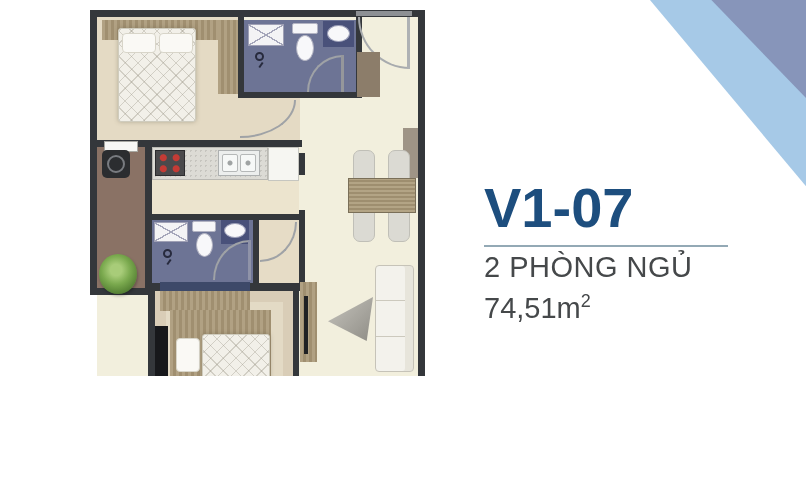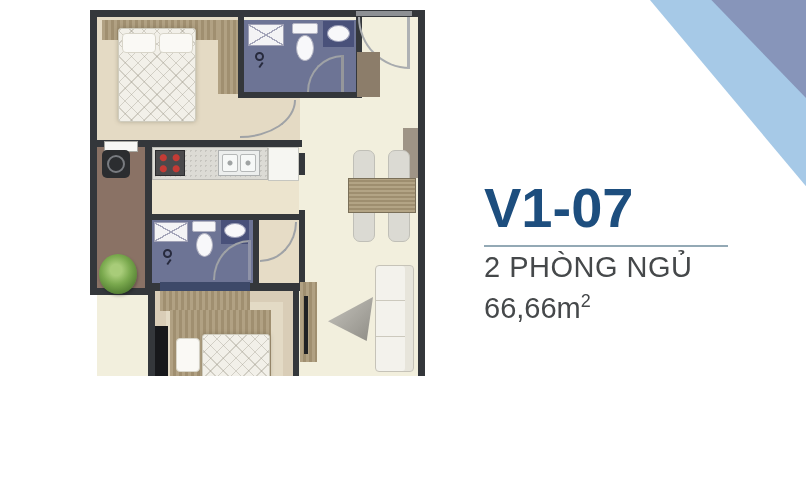--- a/index.html
+++ b/index.html
@@ -263,21 +263,21 @@
     <div class="pe wood plat2"></div>
     <div class="pe pillow pil2a"></div>
     <div class="pe pillow pil2b"></div>
     <div class="pe quilt mat2"></div>
   </div>
 
   <div class="panel">
     <div class="unit-code">V1-07</div>
     <div class="divider"></div>
     <div class="bedrooms">2 PHÒNG NGỦ</div>
-    <div class="area"><span>66,66m</span><sup>2</sup></div>
+    <div class="area"><span>74,51m</span><sup>2</sup></div>
   </div>
 
   <div class="close">
     <span>CLOSE</span>
     <span class="x">✕</span>
   </div>
 
 </div>
 
 </body></html>

